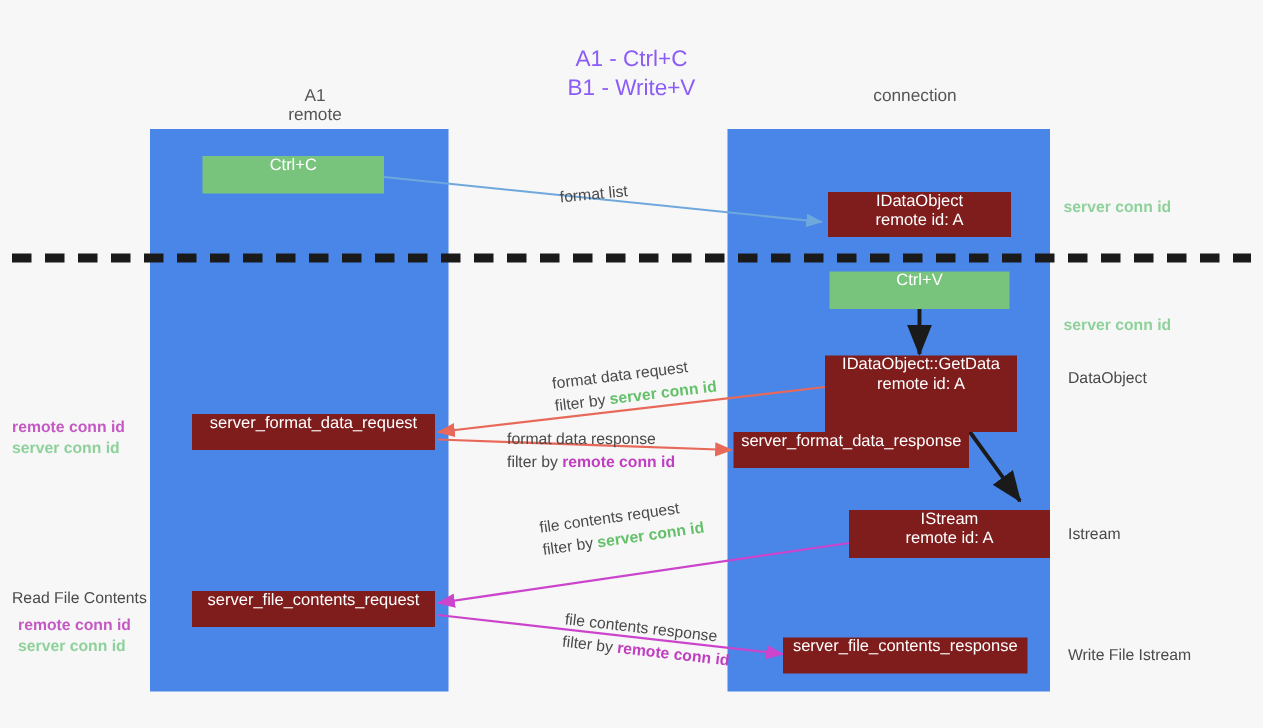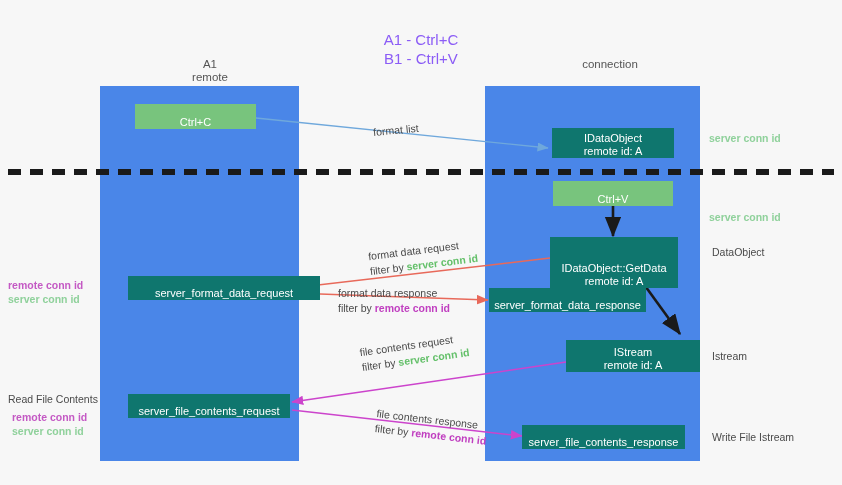--- a/index.html
+++ b/index.html
@@ -21,25 +21,25 @@
   .col-head{
     position:absolute;text-align:center;font-size:11.5px;color:#555;line-height:13px;
   }
 
   .lane{
     position:absolute;background:#4a86e8;
   }
 
   .node{
     position:absolute;box-sizing:border-box;
-    display:flex;flex-direction:column;align-items:center;justify-content:flex-end;
+    display:flex;flex-direction:column;align-items:center;justify-content:flex-start;
     color:#ffffff;font-size:11px;line-height:13px;text-align:center;
   }
   .node.green{background:#78c47d;}
-  .node.orange{background:#0f766e;}
+  .node.orange{background:#7f1d1d;}
   .node .l2{font-size:11px;}
 
   .edge-label{
     position:absolute;font-size:10.5px;color:#4a4a4a;line-height:15px;white-space:nowrap;
   }
   .edge-label .green-t{color:#64c06a;font-weight:bold;}
   .edge-label .magenta-t{color:#c03fc0;font-weight:bold;}
   .tag-green{position:absolute;font-size:10.5px;color:#8fd19b;font-weight:bold;white-space:nowrap;}
   .tag-plain{position:absolute;font-size:10.5px;color:#4a4a4a;white-space:nowrap;}
   .stack{position:absolute;white-space:nowrap;font-size:10.5px;line-height:14px;}
@@ -48,21 +48,21 @@
 
   .rot{transform-origin:left bottom;}
 </style>
 </head>
 <body>
 
 <div id="stage">
 
   <div class="title">
     <div>A1 - Ctrl+C</div>
-    <div>B1 - Ctrl+V</div>
+    <div>B1 - Write+V</div>
   </div>
 
   <div class="col-head" style="left:120px;top:58px;width:180px;">
     <div>A1</div>
     <div>remote</div>
   </div>
   <div class="col-head" style="left:520px;top:58px;width:180px;">
     <div>connection</div>
   </div>
 
@@ -118,21 +118,21 @@
   <div class="node orange" style="left:550px;top:237px;width:128px;height:51px;">
     <span>IDataObject::GetData</span>
     <span class="l2">remote id: A</span>
   </div>
 
   <div class="node orange" style="left:566px;top:340px;width:134px;height:32px;">
     <span>IStream</span>
     <span class="l2">remote id: A</span>
   </div>
 
-  <div class="node orange" style="left:128px;top:276px;width:192px;height:24px;">
+  <div class="node orange" style="left:128px;top:276px;width:162px;height:24px;">
     <span>server_format_data_request</span>
   </div>
 
   <div class="node orange" style="left:489px;top:288px;width:157px;height:24px;">
     <span>server_format_data_response</span>
   </div>
 
   <div class="node orange" style="left:128px;top:394px;width:162px;height:24px;">
     <span>server_file_contents_request</span>
   </div>

